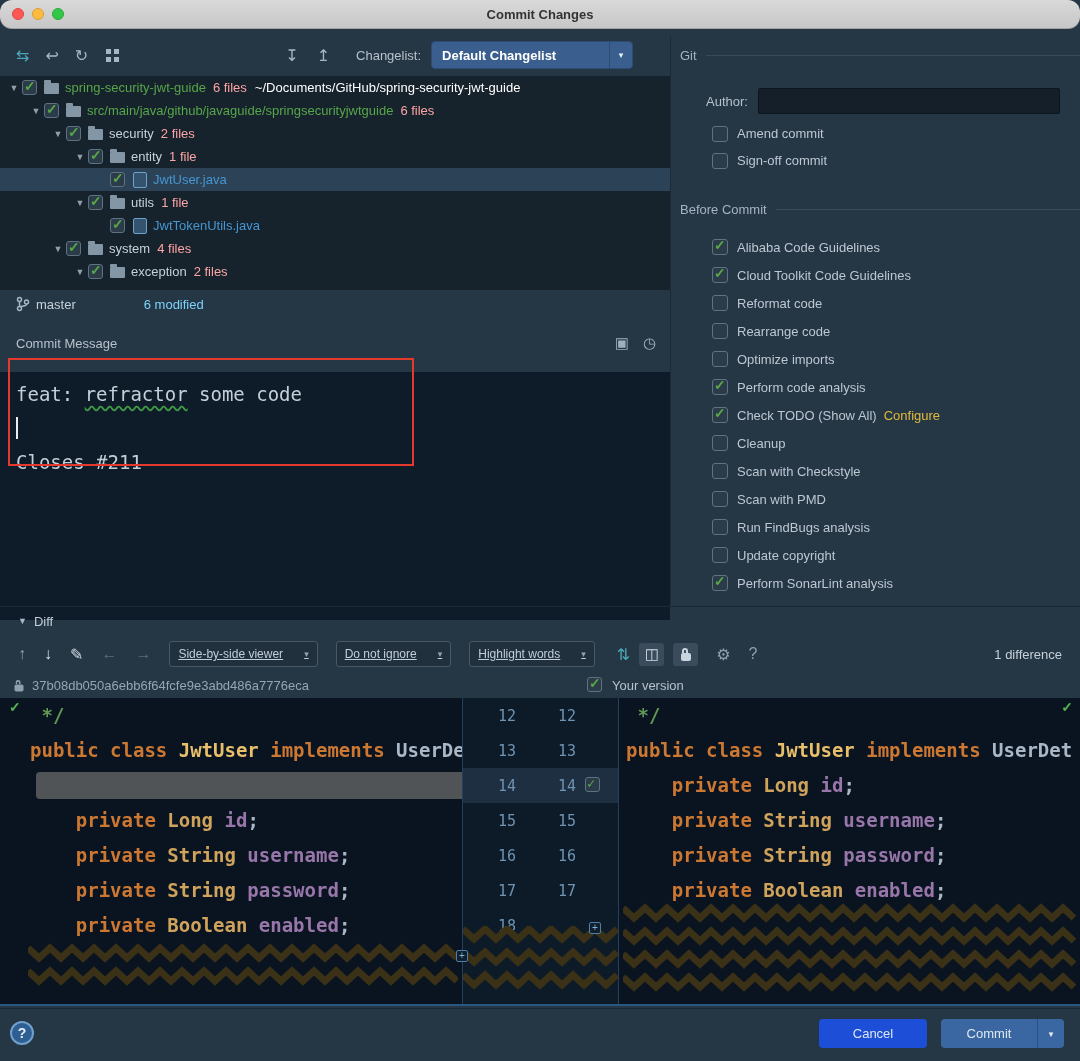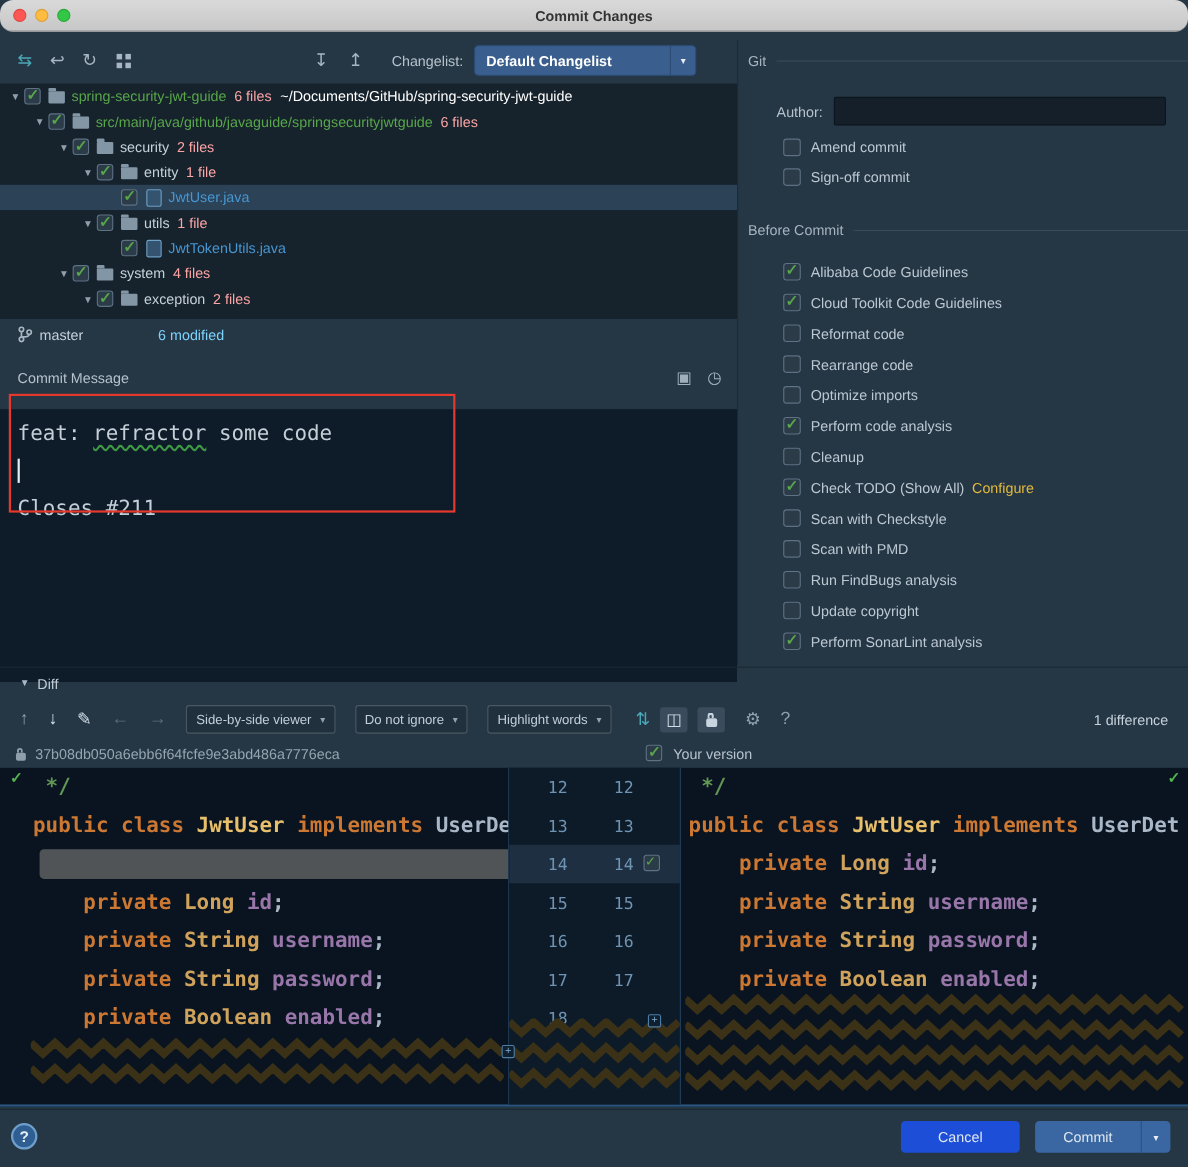--- a/index.html
+++ b/index.html
@@ -89,21 +89,21 @@
   .diff-topline{position:absolute;top:606px;left:0;right:0;height:1px;background:#1B2936;}
   .diff-header{position:absolute;top:610px;left:0;height:22px;display:flex;align-items:center;}
   .diff-header .tri{margin-left:18px;font-size:9px;color:#A9B7C6;}
   .diff-header .lbl{margin-left:7px;color:#C0CCD6;}
   .diff-toolbar{position:absolute;top:638px;left:0;right:0;height:32px;display:flex;align-items:center;}
   .dt-icon{color:#8FA0AC;font-size:16px;margin-left:18px;}
   .dt-icon.bright{color:#D3DEE8;}
   .dt-icon.dim{color:#5E6C78;}
   .dt-icon.teal{color:#4BA8B8;margin-left:22px;}
   .dd{height:24px;background:#20303D;border:1px solid #4A5863;border-radius:3px;display:flex;
-      align-items:center;padding:0 8px;gap:8px;color:#C2CEDA;font-size:12px;margin-left:18px;}
+      align-items:center;padding:0 8px;gap:21px;color:#C2CEDA;font-size:12px;margin-left:18px;text-decoration:underline;}
   .dd .arr{font-size:9px;color:#93A3B0;}
   .tog{width:25px;height:23px;background:#3A4B5C;border-radius:3px;display:flex;align-items:center;
        justify-content:center;margin-left:9px;}
   .tog .dt-icon{margin-left:0;}
   .lock{width:10px;height:8px;background:#C8D4DE;border-radius:2px;position:relative;margin-top:5px;}
   .lock::before{content:"";position:absolute;top:-5px;left:1px;width:6px;height:5px;border:2px solid #C8D4DE;
                 border-bottom:none;border-radius:4px 4px 0 0;box-sizing:border-box;}
   .lock.gray{background:#8FA0AC;transform:scale(.9);}
   .lock.gray::before{border-color:#8FA0AC;}
   .diff-count{margin-left:auto;margin-right:18px;color:#C6D1DA;}
@@ -329,27 +329,27 @@
         </div>
         <div class="check-row">
           <span class="cb"></span>
           <span class="cl-label">Optimize imports</span>
         </div>
         <div class="check-row">
           <span class="cb checked"></span>
           <span class="cl-label">Perform code analysis</span>
         </div>
         <div class="check-row">
-          <span class="cb"></span>
-          <span class="cl-label">Cleanup</span>
-        </div>
-        <div class="check-row">
           <span class="cb checked"></span>
           <span class="cl-label">Check TODO (Show All)</span>
           <span class="cl-link">Configure</span>
+        </div>
+        <div class="check-row">
+          <span class="cb"></span>
+          <span class="cl-label">Cleanup</span>
         </div>
         <div class="check-row">
           <span class="cb"></span>
           <span class="cl-label">Scan with Checkstyle</span>
         </div>
         <div class="check-row">
           <span class="cb"></span>
           <span class="cl-label">Scan with PMD</span>
         </div>
         <div class="check-row">

